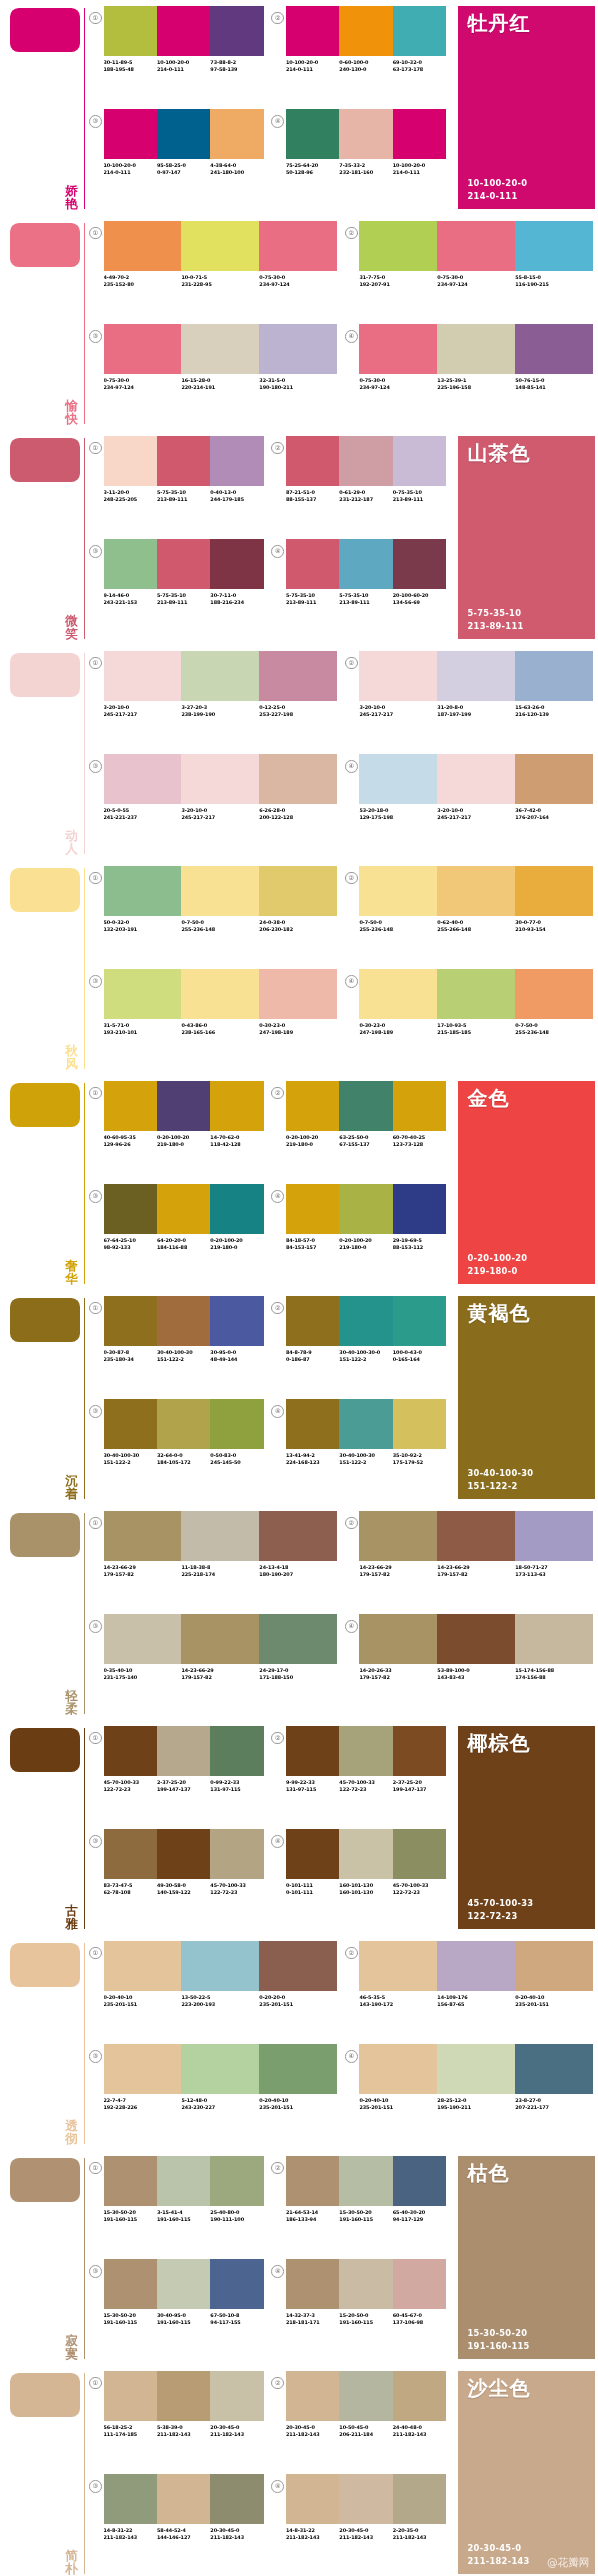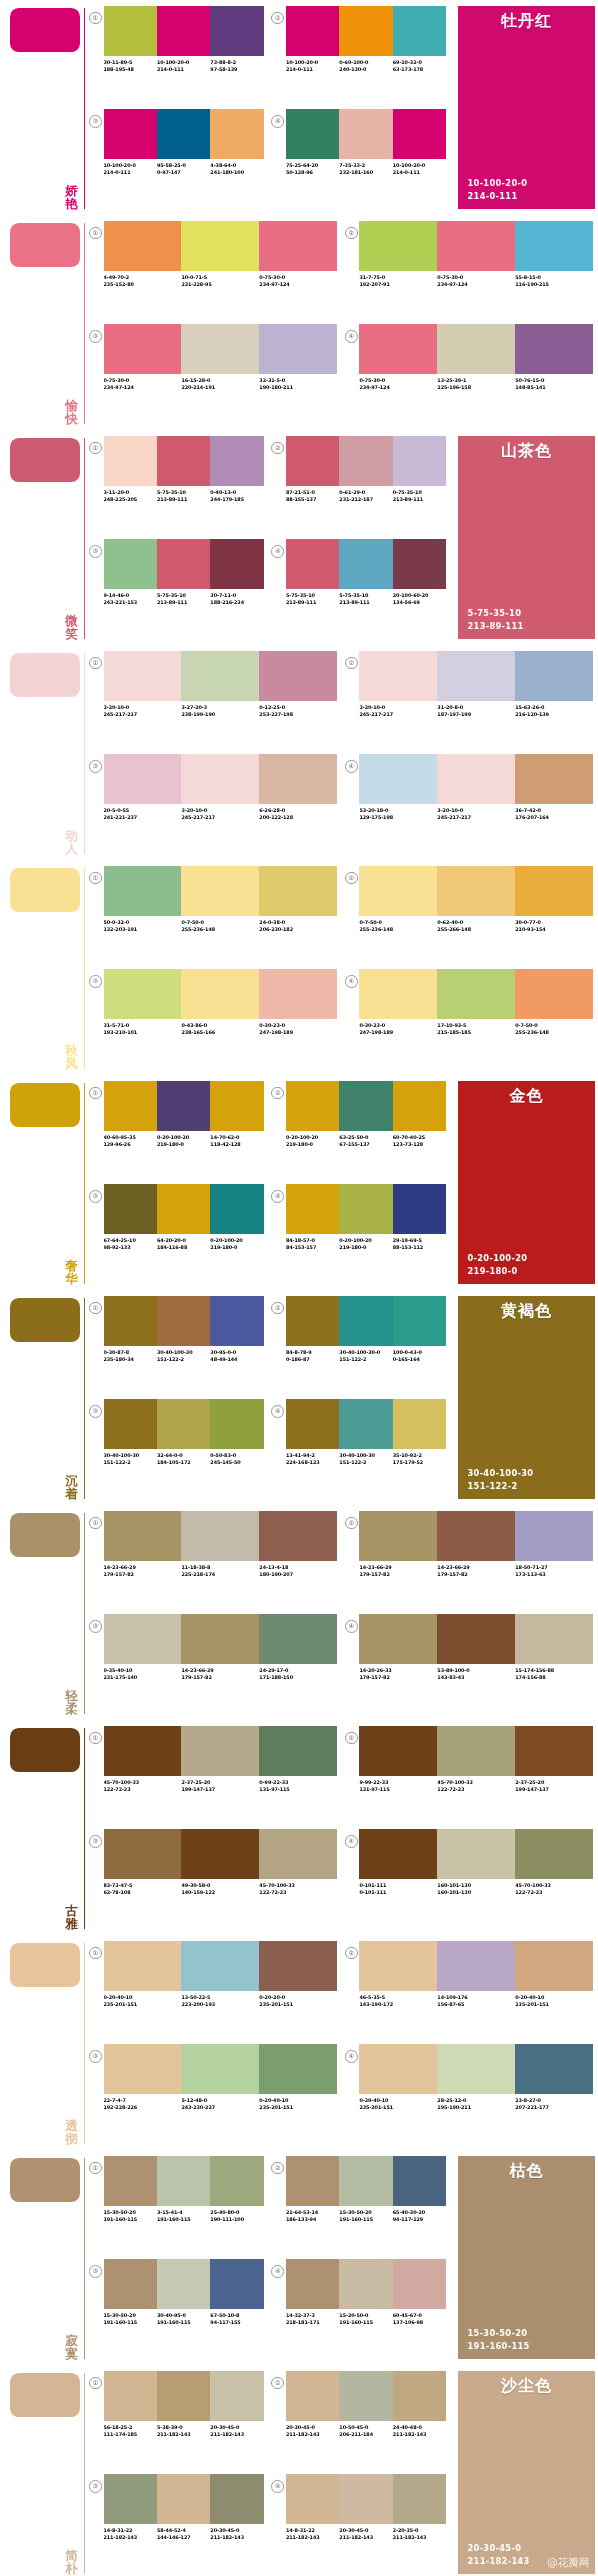--- a/index.html
+++ b/index.html
@@ -30,23 +30,23 @@
   .code{flex:1 1 0;font-size:4.9px;line-height:1.45;color:#000;font-weight:bold;
       font-family:"DejaVu Sans",sans-serif;letter-spacing:-0.1px;
       white-space:nowrap;overflow:hidden;}
   .code .cmyk,.code .rgb{display:block;}
 
   
   .name-col{flex:0 0 147px;width:147px;box-sizing:border-box;padding:5.8px 3.9px 5.8px 5.8px;}
   .name-box{position:relative;width:100%;height:100%;box-sizing:border-box;
       padding:6.8px 9.7px 7.7px 9.7px;display:flex;flex-direction:column;
       justify-content:space-between;}
-  .name-title{font-size:16px;font-weight:bold;color:#ffffff;line-height:1;
+  .name-title{font-size:20px;font-weight:bold;color:#ffffff;line-height:1;
       font-family:"DejaVu Sans",sans-serif;letter-spacing:1px;
-      text-shadow:0 1px 1px rgba(0,0,0,.18);text-align:center;}
+      text-shadow:0 1px 1px rgba(0,0,0,.18);}
   .name-codes{font-size:8.3px;font-weight:bold;color:#ffffff;line-height:1.45;
       font-family:"DejaVu Sans",sans-serif;letter-spacing:0.3px;}
   .name-codes span{display:block;}
 
   .watermark{position:absolute;right:5.8px;bottom:3.9px;font-size:10.6px;color:rgba(255,255,255,.78);
       font-family:"DejaVu Sans",sans-serif;}
 </style>
 </head>
 <body>
 
@@ -662,21 +662,21 @@
               <span class="rgb">219-180-0</span>
             </div>
             <div class="code">
               <span class="cmyk">29-19-69-5</span>
               <span class="rgb">88-153-112</span>
             </div>
           </div>
         </div>
       </div>
       <div class="name-col">
-        <div class="name-box" style="background: #b91c1c;">
+        <div class="name-box" style="background: #ef4444;">
           <div class="name-title">金色</div>
           <div class="name-codes">
             <span>0-20-100-20</span>
             <span>219-180-0</span>
           </div>
         </div>
       </div>
     </div>
     <div class="section" style="height: 215px;">
       <div class="mood-col">
@@ -979,20 +979,29 @@
               <span class="cmyk">160-101-130</span>
               <span class="rgb">160-101-130</span>
             </div>
             <div class="code">
               <span class="cmyk">45-70-100-33</span>
               <span class="rgb">122-72-23</span>
             </div>
           </div>
         </div>
       </div>
+      <div class="name-col">
+        <div class="name-box" style="background: rgb(110, 65, 25);">
+          <div class="name-title">椰棕色</div>
+          <div class="name-codes">
+            <span>45-70-100-33</span>
+            <span>122-72-23</span>
+          </div>
+        </div>
+      </div>
     </div>
     <div class="section" style="height: 215px;">
       <div class="mood-col">
         <div class="mood-swatch" style="background: rgb(232, 196, 156);"></div>
         <div class="mood-rule" style="background: rgb(232, 196, 156);"></div>
         <div class="mood-label" style="color: rgb(232, 196, 156);">
           <span>透</span>
           <span>彻</span>
         </div>
       </div>

